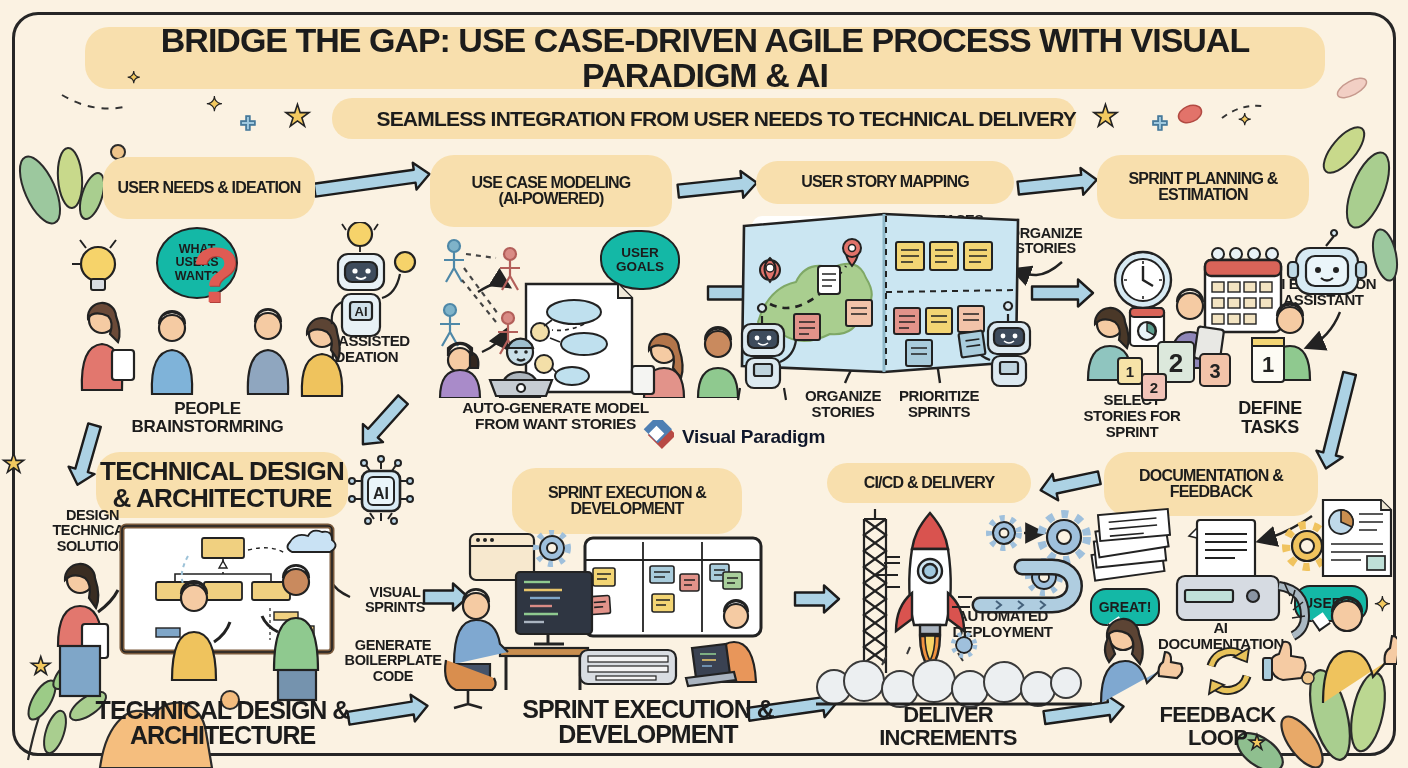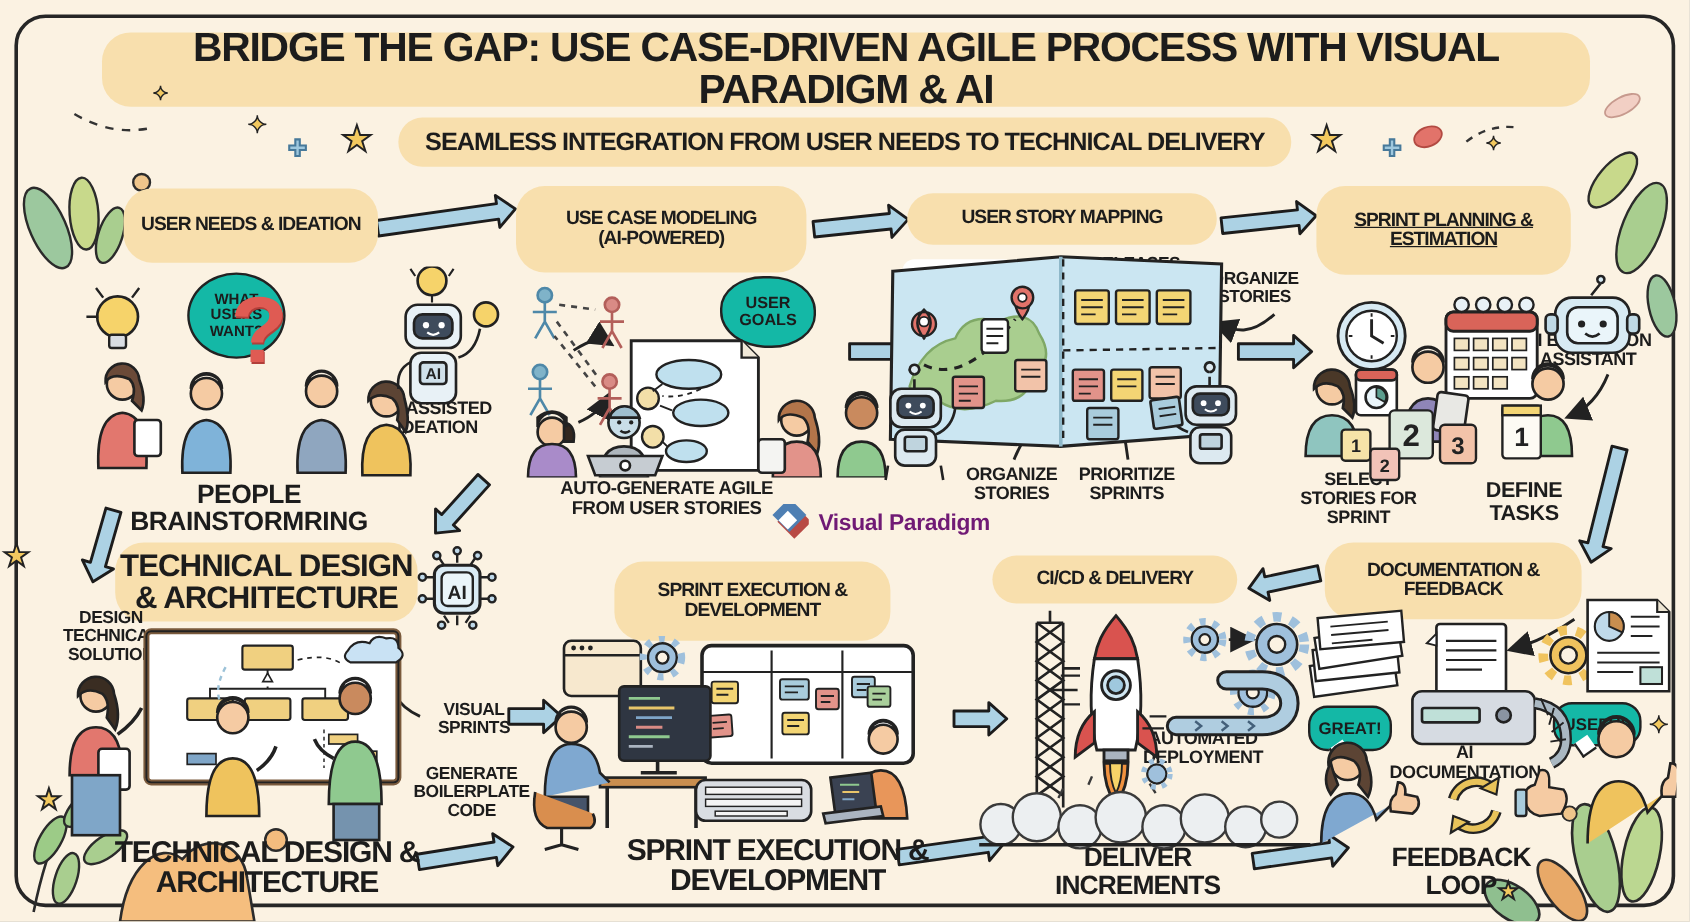--- a/index.html
+++ b/index.html
@@ -19,21 +19,21 @@
   .bubble.round{border-radius:50%;}
   .bubble.cloudy{border-radius:45% 48% 46% 50%;}
   .bubble.speech::after{content:"";position:absolute;left:18px;bottom:-9px;width:12px;height:12px;background:#fff;
           border-right:2.5px solid #222;border-bottom:2.5px solid #222;transform:rotate(55deg);}
   .whitelabel{position:absolute;background:rgba(255,255,255,.95);border-radius:10px;font-weight:700;
           text-align:center;line-height:1.05;display:flex;align-items:center;justify-content:center;}
   .qmark{position:absolute;font-weight:700;color:#DF5B53;text-shadow:1px 1px 0 #b23f3a;}
   .star{position:absolute;color:#F3C95F;-webkit-text-stroke:1.6px #222;font-size:30px;}
   .sparkle{position:absolute;color:#F3C95F;-webkit-text-stroke:1.2px #222;font-size:20px;}
   .bluecross{position:absolute;color:#9FC8DE;font-weight:700;font-size:19px;-webkit-text-stroke:1px #47799a;}
-  .brand{position:absolute;display:flex;align-items:center;gap:8px;font-weight:700;font-size:19px;color:#701a75;letter-spacing:-0.3px;}
+  .brand{position:absolute;display:flex;align-items:center;gap:8px;font-weight:700;font-size:19px;color:#0f172a;letter-spacing:-0.3px;}
   .kanhead{position:absolute;font-weight:700;font-size:12px;text-align:center;letter-spacing:-0.3px;}
   .codeglyph{position:absolute;font-weight:700;font-size:17px;letter-spacing:2px;text-align:center;color:#2a2a2a;}
 </style>
 </head>
 <body>
 
 <div class="canvas">
 
   <div class="frame"></div>
 
@@ -104,21 +104,21 @@
       <path d="M845 383 C 852 366 858 358 864 349" marker-end="url(#ah)"></path>
       <path d="M940 383 C 938 366 936 360 934 350" marker-end="url(#ah)"></path>
       <path d="M1240 470 C 1244 484 1246 494 1246 506" marker-end="url(#ah)"></path>
       <path d="M1312 516 C 1292 530 1274 537 1260 541" marker-end="url(#ah)"></path>
     </g>
   </svg>
 
   <div class="pill h1" style="left:85px;top:27px;width:1240px;height:62px;">
     <div>BRIDGE THE GAP: USE CASE-DRIVEN AGILE PROCESS WITH VISUAL PARADIGM &amp; AI</div>
   </div>
-  <div class="pill" style="left:332px;top:98px;width:744px;height:41px;font-size:21px;border-radius:20px;">
+  <div class="pill" style="left:332px;top:98px;width:744px;height:41px;font-size:21px;border-radius:20px;align-items:flex-end;">
     <div>SEAMLESS INTEGRATION FROM USER NEEDS TO TECHNICAL DELIVERY</div>
   </div>
   <div class="star" style="left:284px;top:98px;">★</div>
   <div class="star" style="left:1092px;top:98px;">★</div>
   <div class="sparkle" style="left:206px;top:92px;">✦</div>
   <div class="bluecross" style="left:240px;top:112px;">✚</div>
   <div class="bluecross" style="left:1152px;top:112px;">✚</div>
   <div class="sparkle" style="left:1238px;top:110px;font-size:16px;">✦</div>
   <div class="sparkle" style="left:127px;top:68px;font-size:16px;">✦</div>
   <div class="sparkle" style="left:1374px;top:592px;">✦</div>
@@ -129,39 +129,39 @@
   <div class="pill h2" style="left:103px;top:157px;width:212px;height:62px;">
     <div>USER NEEDS &amp; IDEATION</div>
   </div>
   <div class="pill h2" style="left:430px;top:155px;width:242px;height:72px;">
     <div>USE CASE MODELING</div>
     <div>(AI-POWERED)</div>
   </div>
   <div class="pill h2" style="left:756px;top:161px;width:258px;height:43px;">
     <div>USER STORY MAPPING</div>
   </div>
-  <div class="pill h2" style="left:1097px;top:155px;width:212px;height:74px;text-decoration:underline;">
+  <div class="pill h2" style="left:1097px;top:155px;width:212px;height:64px;">
     <div>SPRINT PLANNING &amp; ESTIMATION</div>
   </div>
   <div class="pill h2" style="left:96px;top:452px;width:252px;height:66px;font-size:26px;">
     <div>TECHNICAL DESIGN &amp; ARCHITECTURE</div>
   </div>
   <div class="pill h2" style="left:512px;top:468px;width:230px;height:66px;">
     <div>SPRINT EXECUTION &amp; DEVELOPMENT</div>
   </div>
   <div class="pill h2" style="left:827px;top:463px;width:204px;height:40px;">
     <div>CI/CD &amp; DELIVERY</div>
   </div>
   <div class="pill h2" style="left:1104px;top:452px;width:214px;height:64px;">
     <div>DOCUMENTATION &amp; FEEDBACK</div>
   </div>
 
-  <div class="cap" style="left:100px;top:400px;width:215px;font-size:22px;">PEOPLE BRAINSTORMRING</div>
+  <div class="cap" style="left:100px;top:400px;width:215px;font-size:17px;">PEOPLE BRAINSTORMRING</div>
   <div class="cap" style="left:312px;top:333px;width:105px;font-size:15px;">AI-ASSISTED IDEATION</div>
-  <div class="cap" style="left:458px;top:400px;width:195px;font-size:15.5px;">AUTO-GENERATE AGILE FROM USER STORIES</div>
+  <div class="cap" style="left:458px;top:400px;width:195px;font-size:15.5px;">AUTO-GENERATE MODEL FROM WANT STORIES</div>
   <div class="cap" style="left:998px;top:226px;width:95px;font-size:14.5px;">ORGANIZE STORIES</div>
   <div class="cap" style="left:788px;top:388px;width:110px;font-size:15px;">ORGANIZE STORIES</div>
   <div class="cap" style="left:884px;top:388px;width:110px;font-size:15px;">PRIORITIZE SPRINTS</div>
   <div class="cap" style="left:1256px;top:276px;width:135px;font-size:15px;">AI ESTIMATION ASSISTANT</div>
   <div class="cap" style="left:1072px;top:392px;width:120px;font-size:15px;">SELECT STORIES FOR SPRINT</div>
   <div class="cap" style="left:1215px;top:399px;width:110px;font-size:18px;">DEFINE TASKS</div>
   <div class="cap" style="left:40px;top:508px;width:105px;font-size:14.5px;">DESIGN TECHNICAL SOLUTION</div>
   <div class="cap" style="left:346px;top:585px;width:98px;font-size:14.5px;">VISUAL SPRINTS</div>
   <div class="cap" style="left:338px;top:638px;width:110px;font-size:14.5px;">GENERATE BOILERPLATE CODE</div>
   <div class="cap capxl" style="left:75px;top:698px;width:295px;">TECHNICAL DESIGN &amp; ARCHITECTURE</div>

